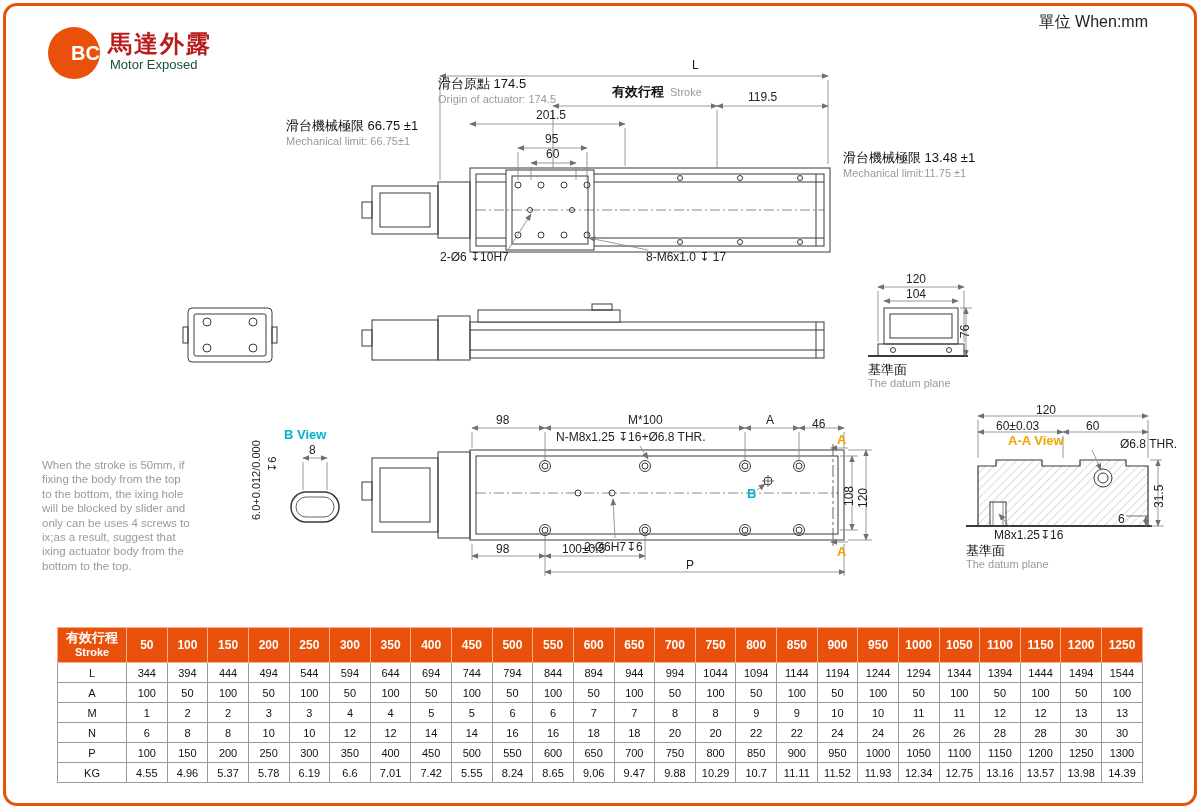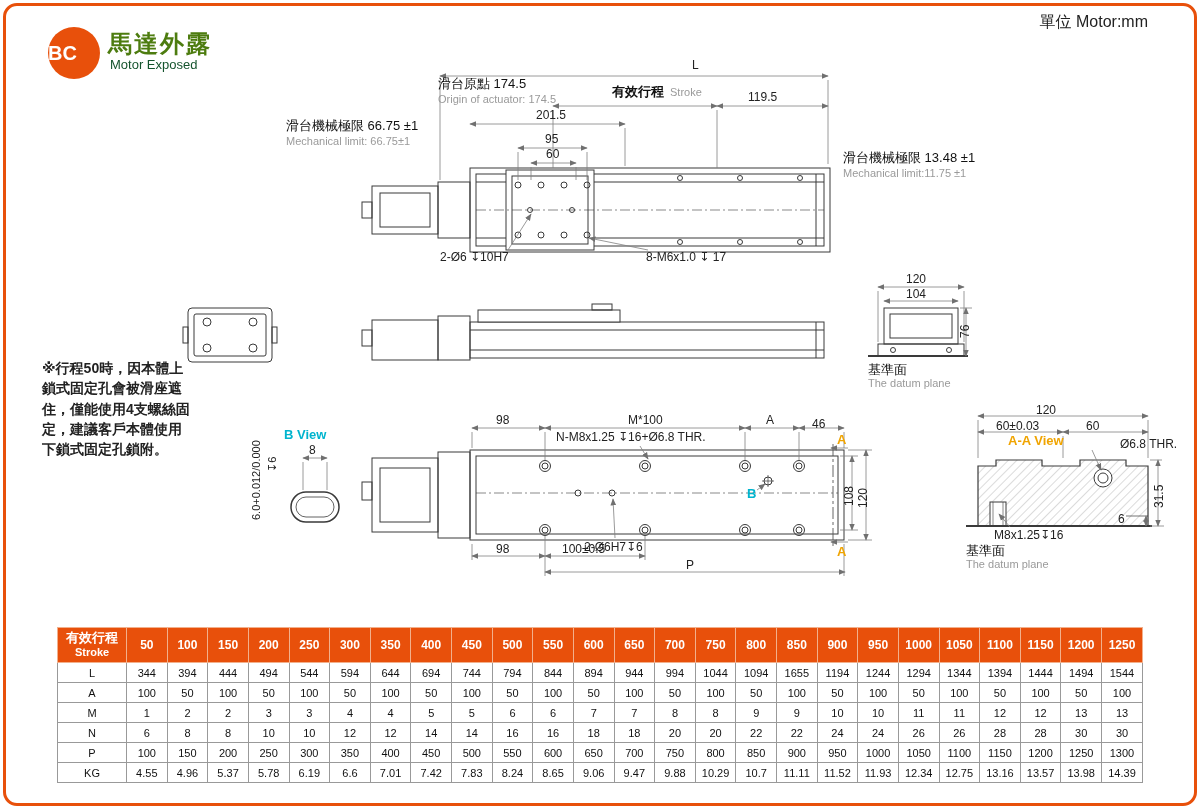--- a/index.html
+++ b/index.html
@@ -3,22 +3,22 @@
 <meta charset="utf-8">
 <style>
   html,body{margin:0;padding:0;background:#fff;}
   #stage{position:relative;width:1200px;height:809px;background:#fff;overflow:hidden;
          font-family:"Liberation Sans","DejaVu Sans",sans-serif;}
   .frame{position:absolute;inset:3px;border:3px solid #E8500B;border-radius:14px;pointer-events:none;}
   svg{position:absolute;left:0;top:0;}
 
   .badge{position:absolute;left:48px;top:27px;width:52px;height:52px;border-radius:50%;
          background:#E8500B;color:#fff;font-weight:bold;font-size:20px;
-         display:flex;align-items:center;justify-content:flex-start;}
-  .title-zh{position:absolute;left:108px;top:28px;font-size:24px;font-weight:600;color:#4d7c0f;letter-spacing:2px;}
+         display:flex;align-items:center;justify-content:flex-end;}
+  .title-zh{position:absolute;left:108px;top:28px;font-size:24px;font-weight:600;color:#b91c1c;letter-spacing:2px;}
   .title-en{position:absolute;left:110px;top:57px;font-size:13px;color:#14532d;}
   .unit{position:absolute;right:52px;top:12px;font-size:16px;color:#222;}
 
   .lbl{position:absolute;white-space:nowrap;line-height:1.2;color:#1a1a1a;font-size:12px;}
   .zh{font-size:13px;color:#111;}
   .en{font-size:11px;color:#9a9a9a;}
   .dim{font-size:12px;color:#222;}
   .rot{transform:rotate(-90deg);transform-origin:0 0;}
   .cyan{color:#00B4CE;font-weight:bold;font-size:13px;}
   .amber{color:#F0A400;font-weight:bold;font-size:13px;}
@@ -42,21 +42,21 @@
 <body>
 
 <div id="stage">
   <div class="frame"></div>
 
   <div class="badge">
       <span>BC</span>
     </div>
   <div class="title-zh">馬達外露</div>
   <div class="title-en">Motor Exposed</div>
-  <div class="unit">單位 Motor:mm</div>
+  <div class="unit">單位 When:mm</div>
 
   <svg width="1200" height="809" viewBox="0 0 1200 809" aria-hidden="true">
     <defs>
       <marker id="ar" viewBox="0 0 10 10" refX="9" refY="5" markerWidth="9" markerHeight="9" orient="auto-start-reverse">
         <path d="M0,1 L10,5 L0,9 z" fill="#707070"></path>
       </marker>
       <pattern id="hatch" width="6" height="6" patternUnits="userSpaceOnUse" patternTransform="rotate(45)">
         <line x1="0" y1="0" x2="0" y2="6" stroke="#b8b8b8" stroke-width="1"></line>
       </pattern>
     </defs>
@@ -254,21 +254,21 @@
   <div class="lbl en" style="left:843px;top:167px;">Mechanical limit:11.75 ±1</div>
   <div class="lbl dim" style="left:440px;top:250px;">2-Ø6 ↧10H7</div>
   <div class="lbl dim" style="left:646px;top:250px;">8-M6x1.0 ↧ 17</div>
 
   <div class="lbl dim" style="left:906px;top:272px;">120</div>
   <div class="lbl dim" style="left:906px;top:287px;">104</div>
   <div class="lbl dim rot" style="left:958px;top:338px;">76</div>
   <div class="lbl zh" style="left:868px;top:362px;">基準面</div>
   <div class="lbl en" style="left:868px;top:377px;">The datum plane</div>
 
-  <div class="note-zh">※行程50時，因本體上鎖式固定孔會被滑座遮住，僅能使用4支螺絲固定，建議客戶本體使用下鎖式固定孔鎖附。</div>
+  <div class="note-en">When the stroke is 50mm, if fixing the body from the top to the bottom, the ixing hole will be blocked by slider and only can be uses 4 screws to ix;as a result, suggest that ixing actuator body from the bottom to the top.</div>
 
   <div class="lbl cyan" style="left:284px;top:427px;">B View</div>
   <div class="lbl dim" style="left:309px;top:443px;">8</div>
   <div class="lbl dim rot" style="left:266px;top:472px;font-size:11px;">↧6</div>
   <div class="lbl dim rot" style="left:250px;top:520px;font-size:11px;">6.0+0.012/0.000</div>
 
   <div class="lbl dim" style="left:496px;top:413px;">98</div>
   <div class="lbl dim" style="left:628px;top:413px;">M*100</div>
   <div class="lbl dim" style="left:766px;top:413px;">A</div>
   <div class="lbl dim" style="left:812px;top:417px;">46</div>
@@ -340,21 +340,21 @@
           <td>644</td>
           <td>694</td>
           <td>744</td>
           <td>794</td>
           <td>844</td>
           <td>894</td>
           <td>944</td>
           <td>994</td>
           <td>1044</td>
           <td>1094</td>
-          <td>1655</td>
+          <td>1144</td>
           <td>1194</td>
           <td>1244</td>
           <td>1294</td>
           <td>1344</td>
           <td>1394</td>
           <td>1444</td>
           <td>1494</td>
           <td>1544</td>
         </tr>
         <tr>
@@ -472,21 +472,21 @@
         <tr>
           <td>KG</td>
           <td>4.55</td>
           <td>4.96</td>
           <td>5.37</td>
           <td>5.78</td>
           <td>6.19</td>
           <td>6.6</td>
           <td>7.01</td>
           <td>7.42</td>
-          <td>7.83</td>
+          <td>5.55</td>
           <td>8.24</td>
           <td>8.65</td>
           <td>9.06</td>
           <td>9.47</td>
           <td>9.88</td>
           <td>10.29</td>
           <td>10.7</td>
           <td>11.11</td>
           <td>11.52</td>
           <td>11.93</td>

